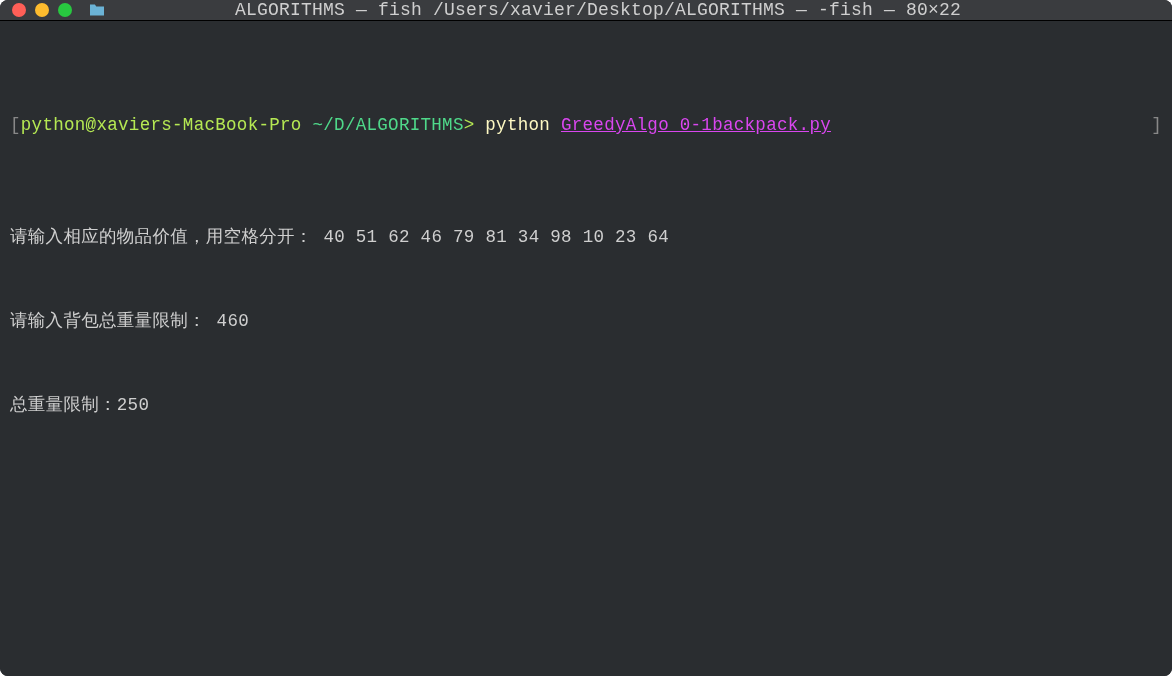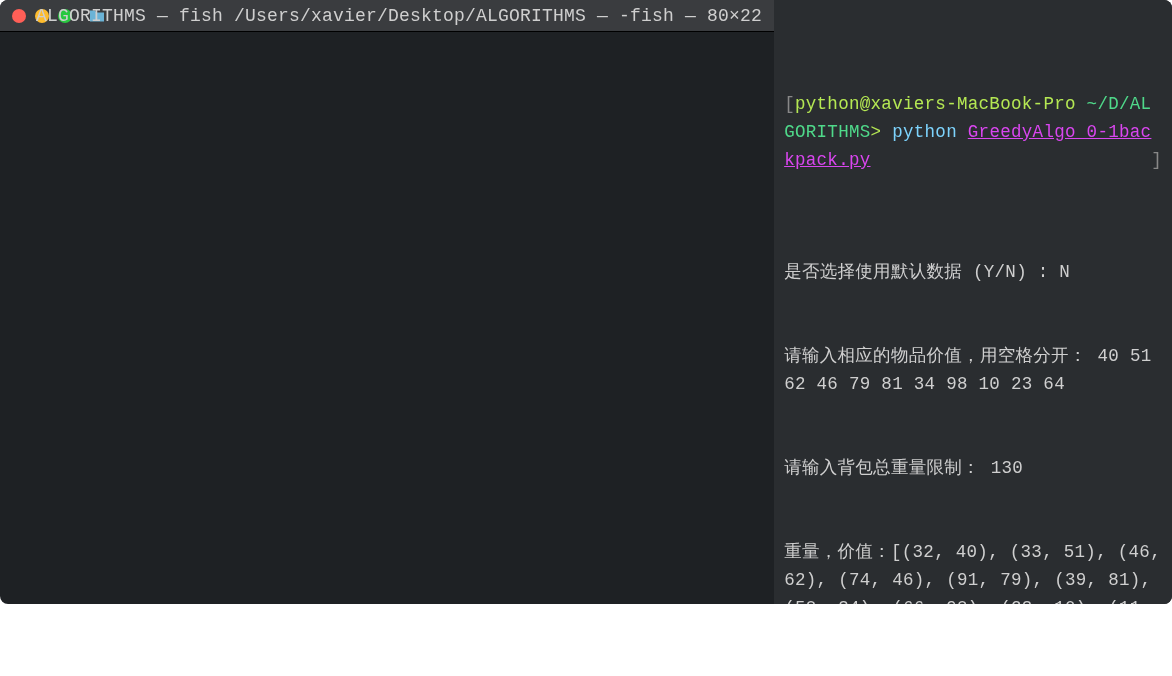--- a/index.html
+++ b/index.html
@@ -1,22 +1,22 @@
 <!DOCTYPE html>
 <html><head>
 <meta charset="utf-8">
 <style>
   * { margin: 0; padding: 0; box-sizing: border-box; }
   html, body { width: 1172px; height: 676px; overflow: hidden; font-family: Menlo, Monaco, "Courier New", monospace; }
   .window {
-    width: 1172px; height: 604px;
+    width: 1172px; height: 676px;
     background: #1e2124;
     border-radius: 8px;
     overflow: hidden;
-    display: flex; 
+    display: flex; flex-direction: column;
     position: relative;
   }
   .titlebar {
     height: 32px;
     background: #3a3c3f;
     display: flex; align-items: center;
     padding: 0 12px;
     gap: 10px;
     border-bottom: 1px solid #000;
   }
@@ -42,21 +42,21 @@
     color: #cfcfcf;
     white-space: pre;
     letter-spacing: 0.3px;
     position: relative;
   }
   .line { white-space: pre-wrap; word-break: break-all; }
   .bracket { color: #888; }
   .user-host { color: #b5e853; }
   .path { color: #4fd98a; }
   .prompt-gt { color: #b5e853; }
-  .cmd-python { color: #7dd3fc; }
+  .cmd-python { color: #fef9c3; }
   .cmd-file { color: #d946ef; text-decoration: underline; }
   .body-text { color: #cfcfcf; }
 </style>
 </head>
 <body>
 
 <div class="window">
 
   <div class="titlebar">
     <div class="traffic-lights">
@@ -67,24 +67,22 @@
     <svg class="folder-icon" viewBox="0 0 24 20">
       <path d="M2 2 h7 l2 3 h11 v13 h-20 z" fill="#6bb3d6"></path>
     </svg>
     <div class="titlebar-title">ALGORITHMS — fish /Users/xavier/Desktop/ALGORITHMS — -fish — 80×22</div>
   </div>
 
   <div class="term">
 
     <div class="line"><span class="bracket">[</span><span class="user-host">python@xaviers-MacBook-Pro</span><span class="path"> ~/D/ALGORITHMS</span><span class="prompt-gt">&gt; </span><span class="cmd-python">python</span><span> </span><span class="cmd-file">GreedyAlgo_0-1backpack.py</span><span style="float:right" class="bracket">]</span></div>
 
-    <div class="line body-text">是否选择使用默认数据 (Y/N) : N</div>
     <div class="line body-text">请输入相应的物品价值，用空格分开： 40 51 62 46 79 81 34 98 10 23 64</div>
-    <div class="line body-text">请输入背包总重量限制： 130</div>
-    <div class="line body-text">重量，价值：[(32, 40), (33, 51), (46, 62), (74, 46), (91, 79), (39, 81), (58, 34), (66, 98), (23, 10), (11, 23), (84, 64)]</div>
+    <div class="line body-text">请输入背包总重量限制： 460</div>
     <div class="line body-text">总重量限制：250</div>
     
     
     
     
 
     
 
     
 

